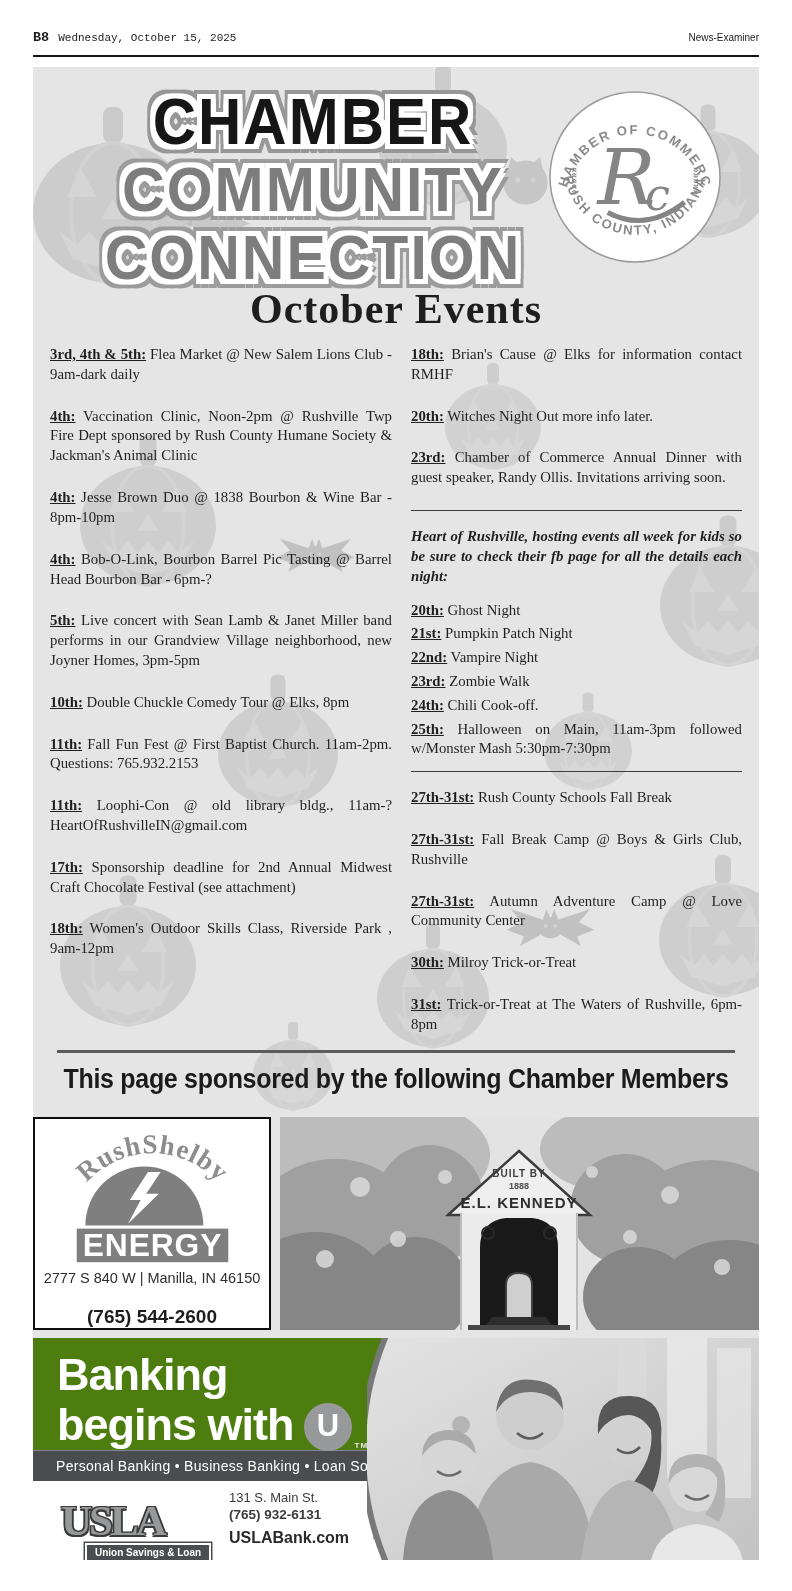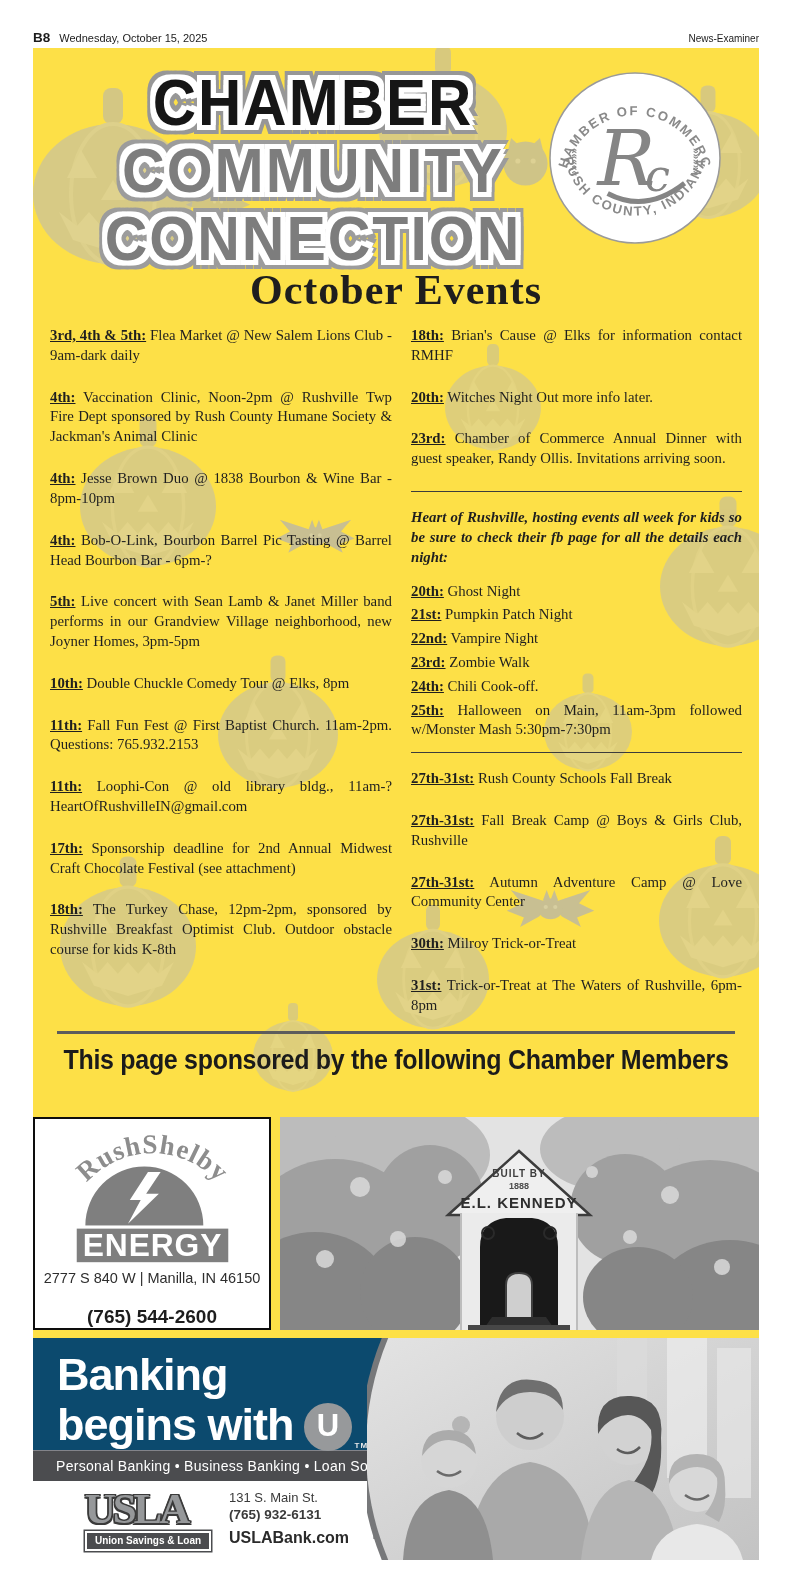--- a/index.html
+++ b/index.html
@@ -1,28 +1,28 @@
 <!DOCTYPE html>
 <html><head>
 <meta charset="utf-8">
 <style>
   * { margin:0; padding:0; box-sizing:border-box; }
   body { background:#ffffff; font-family:"Liberation Sans", sans-serif; }
   .page { position:relative; width:792px; height:1591px; background:#fff; overflow:hidden; }
 
   
   .np-header { position:absolute; top:30px; left:33px; right:33px; display:flex; justify-content:space-between; align-items:baseline; color:#1c1c1c; }
-  .np-left { display:flex; align-items:baseline; gap:9px; }
+  .np-left { display:flex; align-items:baseline; gap:9px;font-family:Liberation Mono, monospace; }
   .np-pagenum { font-weight:bold; font-size:13.5px; }
   .np-date { font-size:11px; }
   .np-pub { font-size:10px; }
   .np-rule { position:absolute; top:55px; left:33px; width:726px; height:2px; background:#141414; }
 
   
-  .flyer { position:absolute; top:48px; left:33px; width:726px; height:1325px; background:#fde047; overflow:hidden; }
+  .flyer { position:absolute; top:67px; left:33px; width:726px; height:1325px; background:#e5e5e5; overflow:hidden; }
   .decor { position:absolute; inset:0; z-index:0; }
 
   .title-block { position:absolute; top:22px; left:6px; width:548px; text-align:center; z-index:1; }
   .title-line { font-weight:bold; line-height:1.04; letter-spacing:2px; transform:scaleY(1.08); transform-origin:top center; }
   .t1 { font-size:60px; color:#161616;
         text-shadow:-5px -5px 0 #fff,0 -5px 0 #fff,5px -5px 0 #fff,-5px 0 0 #fff,5px 0 0 #fff,-5px 5px 0 #fff,0 5px 0 #fff,5px 5px 0 #fff,
         -8px -8px 0 #979797,0 -8px 0 #979797,8px -8px 0 #979797,-8px 0 0 #979797,8px 0 0 #979797,-8px 8px 0 #979797,0 8px 0 #979797,8px 8px 0 #979797; }
   .t2 { font-size:59px; color:#7d7d7d; margin-top:6px;
         text-shadow:-5px -5px 0 #fff,0 -5px 0 #fff,5px -5px 0 #fff,-5px 0 0 #fff,5px 0 0 #fff,-5px 5px 0 #fff,0 5px 0 #fff,5px 5px 0 #fff,
         -8px -8px 0 #9c9c9c,0 -8px 0 #9c9c9c,8px -8px 0 #9c9c9c,-8px 0 0 #9c9c9c,8px 0 0 #9c9c9c,-8px 8px 0 #9c9c9c,0 8px 0 #9c9c9c,8px 8px 0 #9c9c9c; }
@@ -48,30 +48,30 @@
 
   
   .rushshelby { position:absolute; top:1117px; left:33px; width:238px; height:213px; background:#fff; border:2px solid #0d0d0d;
     display:flex; flex-direction:column; align-items:center; padding-top:3px; }
   .rs-address { font-size:14.5px; color:#2e2e2e; margin-top:1px; white-space:nowrap; }
   .rs-phone { font-size:19px; font-weight:bold; color:#1d1d1d; margin-top:20px; }
 
   .bridge { position:absolute; top:1117px; left:280px; width:542px; height:213px; overflow:hidden; }
 
   
-  .bank { position:absolute; top:1338px; left:33px; width:726px; height:222px; background:#0c4a6e; overflow:hidden; }
+  .bank { position:absolute; top:1338px; left:33px; width:726px; height:222px; background:#4d7c0f; overflow:hidden; }
   .bank-headline { position:absolute; top:12px; left:24px; color:#fff; font-weight:bold; font-size:45px; line-height:1.12; letter-spacing:-1px; z-index:2; }
   .u-wrap { display:inline-flex; align-items:flex-end; }
   .u-circle { display:inline-flex; align-items:center; justify-content:center; width:48px; height:48px; border-radius:50%;
     background:#97999b; color:#fff; font-size:31px; font-weight:bold; margin-left:10px; }
   .tm { font-size:8px; color:#e8e8e8; align-self:flex-end; margin-left:3px; letter-spacing:1px; }
   .bank-band { position:absolute; top:112px; left:0; width:726px; height:31px; background:#4b4c4f; border-top:1px solid #83848a; z-index:1;
     color:#fff; font-size:14px; line-height:31px; padding-left:23px; letter-spacing:0.3px; }
   .bank-white { position:absolute; top:143px; left:0; width:726px; height:79px; background:#fff; z-index:1; }
-  .usla-block { position:absolute; left:28px; top:6px; width:150px;text-align:center; }
+  .usla-block { position:absolute; left:28px; top:18px; width:150px; }
   .usla-text { font-family:"Liberation Serif", serif; font-weight:bold; font-size:43px; letter-spacing:-3px; color:#96989a; line-height:1;
     text-shadow:-1.5px -1.5px 0 #3b3b3b,1.5px -1.5px 0 #3b3b3b,-1.5px 1.5px 0 #3b3b3b,1.5px 1.5px 0 #3b3b3b,0 -1.5px 0 #3b3b3b,0 1.5px 0 #3b3b3b,-1.5px 0 0 #3b3b3b,1.5px 0 0 #3b3b3b; }
   .usla-banner { display:inline-block; margin:-13px 0 0 24px; position:relative; background:#4b4c4f; color:#fff; font-size:10px; font-weight:bold;
     padding:2.5px 8px; border:2px solid #fff; box-shadow:0 0 0 1.5px #4b4c4f; white-space:nowrap; }
   .bank-contact { position:absolute; left:196px; top:9px; color:#3a3a3a; }
   .bc-addr { font-size:13px; }
   .bc-phone { font-size:13.5px; font-weight:bold; margin-top:2px; }
   .bc-web { font-size:16px; font-weight:bold; color:#2a2a2a; margin-top:7px; }
   .fdic { position:absolute; left:340px; top:38px; text-align:center; color:#3c3c3c; line-height:1; }
   .fdic .house { font-size:12px; display:block; }
@@ -176,21 +176,21 @@
       <div class="col" id="col-left">
           <p class="event"><span class="evt-date">3rd, 4th &amp; 5th:</span> Flea Market @ New Salem Lions Club - 9am-dark daily</p>
           <p class="event"><span class="evt-date">4th:</span> Vaccination Clinic, Noon-2pm @ Rushville Twp Fire Dept sponsored by Rush County Humane Society &amp; Jackman's Animal Clinic</p>
           <p class="event"><span class="evt-date">4th:</span> Jesse Brown Duo @ 1838 Bourbon &amp; Wine Bar - 8pm-10pm</p>
           <p class="event"><span class="evt-date">4th:</span> Bob-O-Link, Bourbon Barrel Pic Tasting @ Barrel Head Bourbon Bar - 6pm-?</p>
           <p class="event"><span class="evt-date">5th:</span> Live concert with Sean Lamb &amp; Janet Miller band performs in our Grandview Village neighborhood, new Joyner Homes, 3pm-5pm</p>
           <p class="event"><span class="evt-date">10th:</span> Double Chuckle Comedy Tour @ Elks, 8pm</p>
           <p class="event"><span class="evt-date">11th:</span> Fall Fun Fest @ First Baptist Church. 11am-2pm. Questions: 765.932.2153</p>
           <p class="event"><span class="evt-date">11th:</span> Loophi-Con @ old library bldg., 11am-? HeartOfRushvilleIN@gmail.com</p>
           <p class="event"><span class="evt-date">17th:</span> Sponsorship deadline for 2nd Annual Midwest Craft Chocolate Festival (see attachment)</p>
-          <p class="event"><span class="evt-date">18th:</span> The Turkey Chase, 12pm-2pm, sponsored by Rushville Breakfast Optimist Club.  Outdoor obstacle course for kids K-8th</p>
+          <p class="event"><span class="evt-date">18th:</span> Women's Outdoor Skills Class, Riverside Park , 9am-12pm</p>
         </div>
       <div class="col right" id="col-right">
           <p class="event"><span class="evt-date">18th:</span> Brian's Cause @ Elks for information contact RMHF</p>
           <p class="event"><span class="evt-date">20th:</span> Witches Night Out more info later.</p>
           <p class="event"><span class="evt-date">23rd:</span> Chamber of Commerce Annual Dinner with guest speaker, Randy Ollis.  Invitations arriving soon.</p>
           <hr class="divider">
           <p class="heart-note">Heart of Rushville, hosting events all week for kids so be sure to check their fb page for all the details each night:</p>
           <p class="event tight"><span class="evt-date">20th:</span> Ghost Night</p>
           <p class="event tight"><span class="evt-date">21st:</span> Pumpkin Patch Night</p>
           <p class="event tight"><span class="evt-date">22nd:</span> Vampire Night</p>

